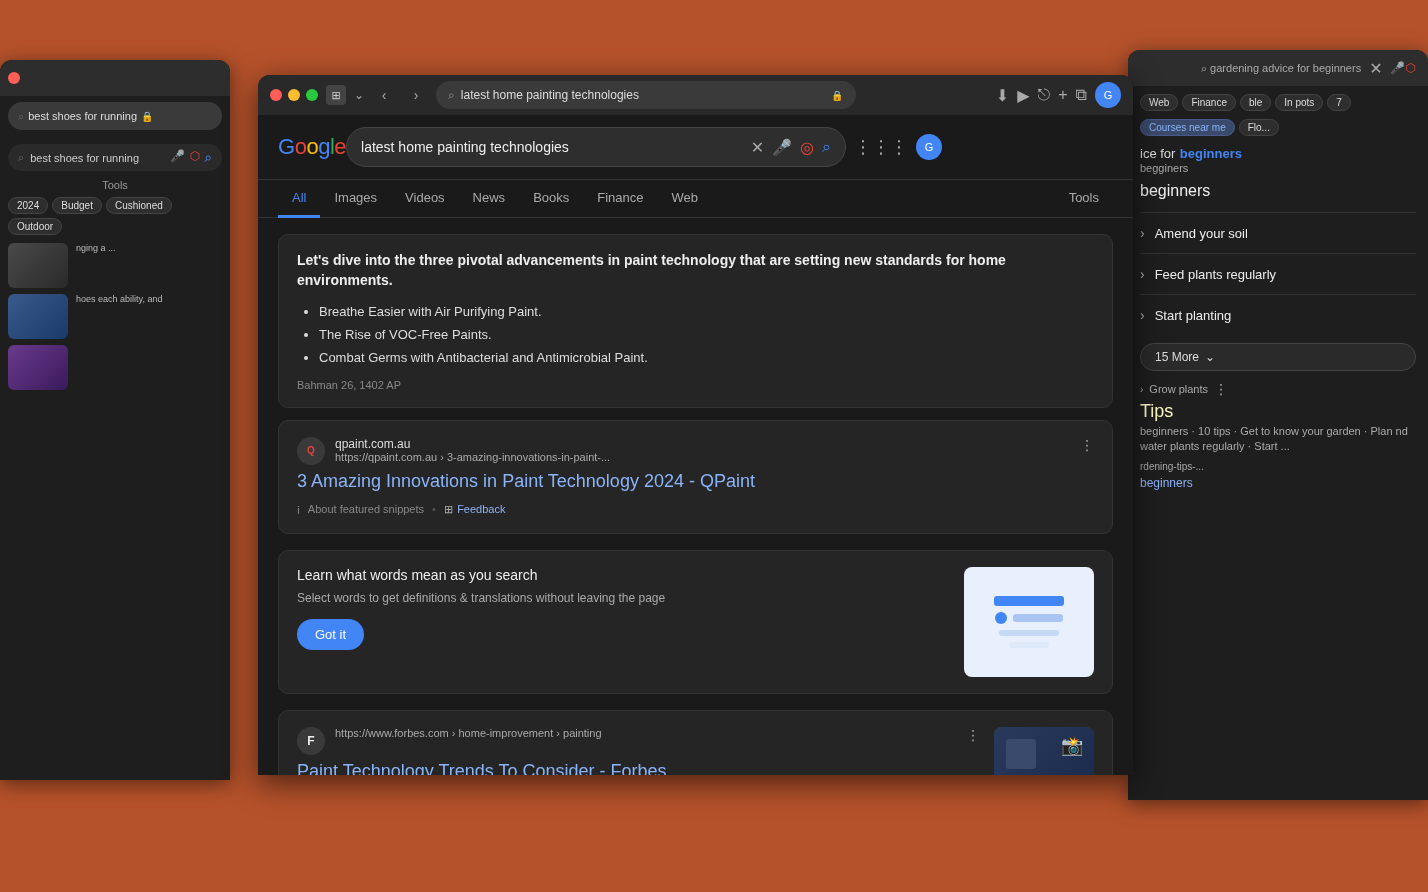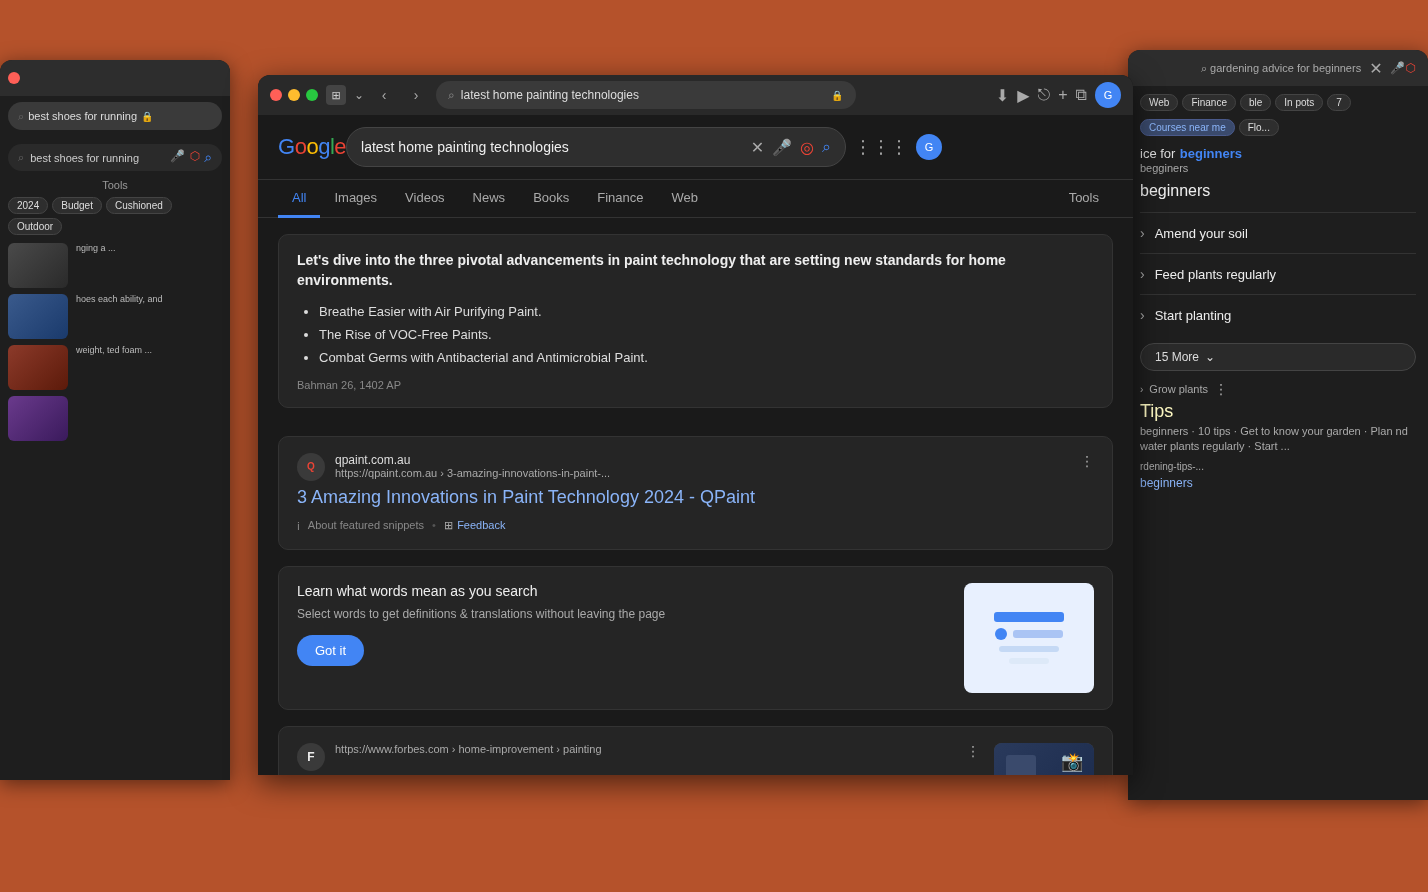--- a/index.html
+++ b/index.html
@@ -303,21 +303,21 @@
     
     .results-area {
       padding: 16px 20px;
     }
 
     
     .featured-snippet {
       background: #252525;
       border-radius: 10px;
       padding: 16px 18px;
-      margin-bottom: 28px;
+      margin-bottom: 12px;
       border: 1px solid #333;
     }
     .snippet-title {
       font-size: 14px;
       font-weight: 700;
       color: #eee;
       margin-bottom: 12px;
       line-height: 1.4;
     }
     .snippet-bullet {
@@ -516,24 +516,20 @@
         <span class="chip">Outdoor</span>
       </div>
       <div class="img-results">
         <div class="img-result-item">
           <div class="img-thumb img-thumb-2"></div>
           <div class="img-desc">nging a ...</div>
         </div>
         <div class="img-result-item">
           <div class="img-thumb img-thumb-1"></div>
           <div class="img-desc">hoes each ability, and</div>
-        </div>
-        <div class="img-result-item">
-          <div class="img-thumb img-thumb-3"></div>
-          <div class="img-desc">weight, ted foam ...</div>
         </div>
         <div class="img-result-item">
           <div class="img-thumb img-thumb-4"></div>
           <div class="img-desc"></div>
         </div>
       </div>
     </div>
   </div>
 
   <div class="browser-right">

